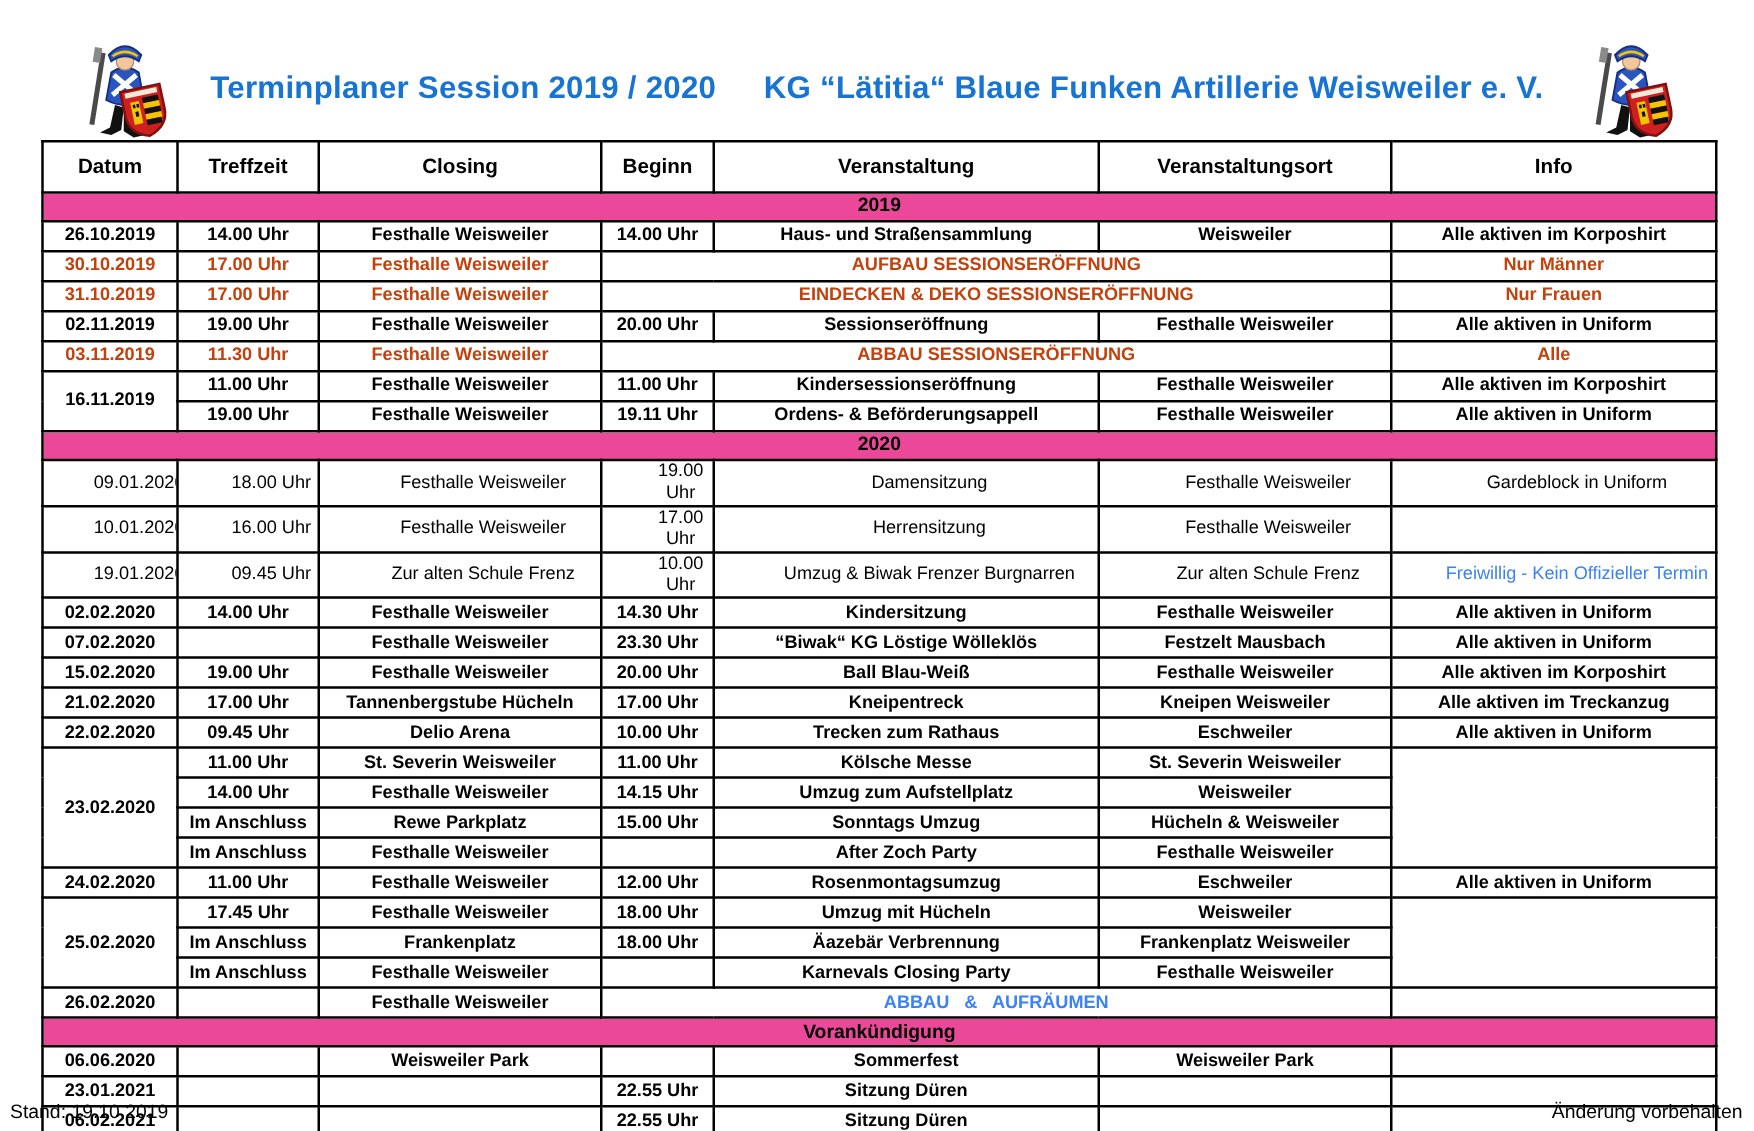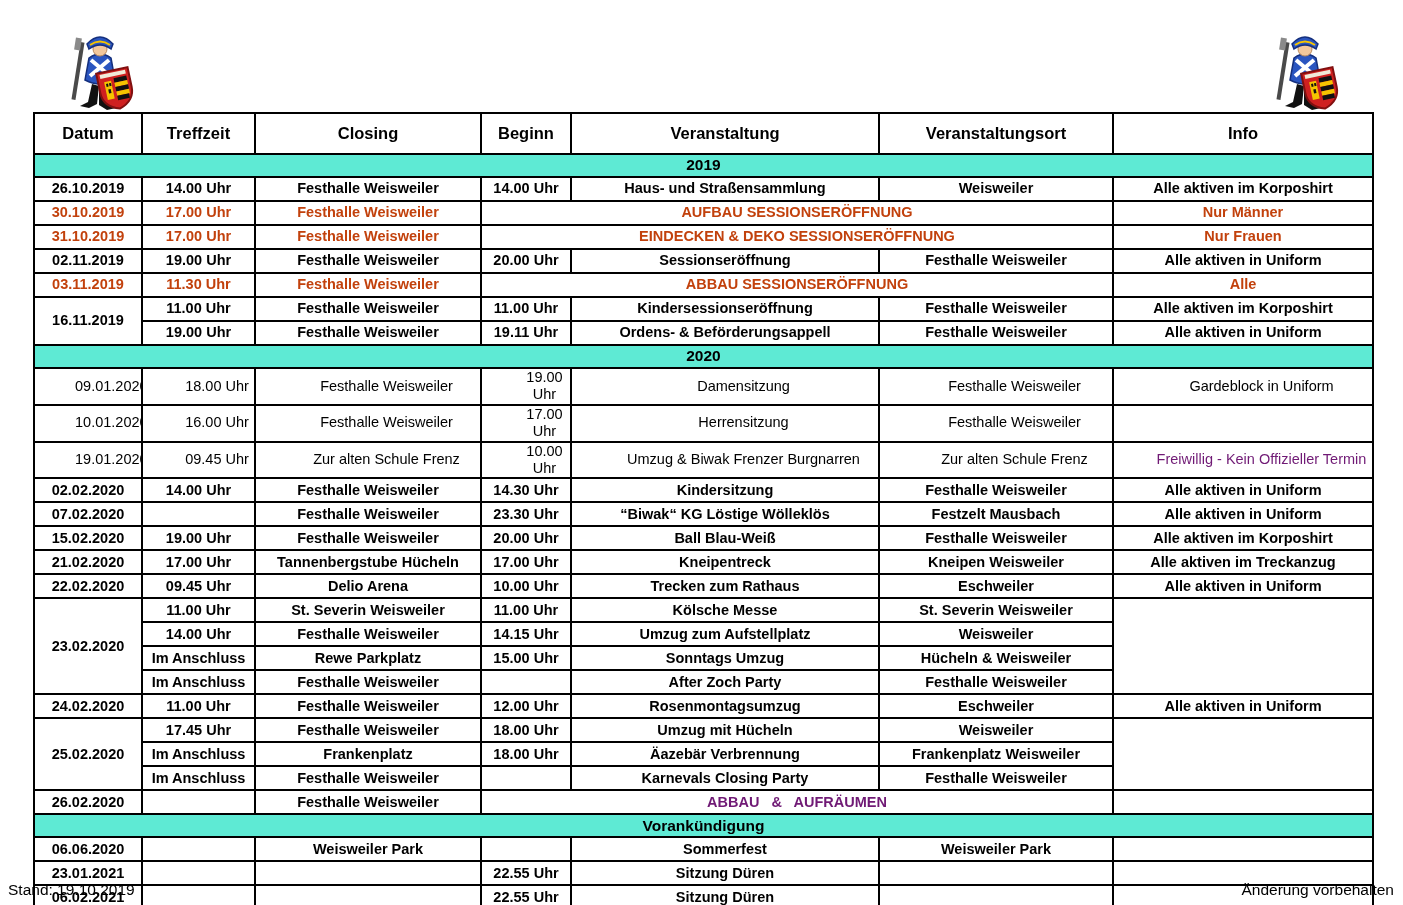--- a/index.html
+++ b/index.html
@@ -25,26 +25,26 @@
     width: 1339px; margin-left: 33px;
   }
   table.schedule th, table.schedule td {
     border: 2px solid #000; text-align: center; vertical-align: middle;
     padding: 0 3px; font-size: 14.5px; font-weight: bold; line-height: 1.2;
     overflow: hidden;
   }
   table.schedule thead tr { height: 41px; }
   table.schedule th { font-size: 16.5px; }
   tr.band { height: 23px; }
-  tr.band td { background: #5eead4; font-size: 15.5px; font-weight: bold; color: #000; }
+  tr.band td { background: #ec4899; font-size: 15.5px; font-weight: bold; color: #000; }
   tbody tr.r { height: 24px; }
   tr.red td { color: #c2410c; }
   tr.plain td { font-weight: normal; padding-left: 40px; }
   td.b { font-weight: bold; }
-  td.red { color: #701a75; }
+  td.red { color: #3b82f6; }
 
   .footerbar {
     position: absolute; left: 0; bottom: 6px; width: 100%;
     display: flex; justify-content: space-between; align-items: flex-start;
     padding: 0 9px 0 8px; font-size: 15.5px; font-weight: normal;
   }
   .footerbar .b { font-weight: bold; }
 </style>
 </head>
 <body>
@@ -70,20 +70,23 @@
       <rect x="50.5" y="54" width="2" height="3" fill="#111"></rect>
       <rect x="48.5" y="60" width="2.5" height="4" fill="#111"></rect>
       <rect x="56" y="50" width="13" height="4.5" fill="#111"></rect>
       <rect x="56" y="54.5" width="13" height="4.5" fill="#f5c400"></rect>
       <rect x="56" y="59" width="13" height="4.5" fill="#111"></rect>
       <rect x="56" y="63.5" width="13" height="4.5" fill="#f5c400"></rect>
       <rect x="56" y="68" width="12" height="4.5" fill="#111"></rect>
     </g>
   </svg>
 
+  <div class="page-title">
+    <span>Terminplaner Session 2019 / 2020</span><span class="gap"></span><span>KG “Lätitia“ Blaue Funken Artillerie Weisweiler e. V.</span>
+  </div>
 
   <svg class="logo right" width="82" height="84" viewBox="0 0 82 84">
     <rect x="16" y="14" width="4" height="58" fill="#4a4a4a" transform="rotate(9 18 43)"></rect>
     <rect x="15" y="10" width="6" height="12" fill="#8a8a8a" transform="rotate(9 18 16)"></rect>
     <path d="M32 56 L28 74 L20 78 L29 80 L37 76 L39 58 Z" fill="#111"></path>
     <path d="M45 58 L47 76 L56 80 L47 82 L39 77 L39 60 Z" fill="#111"></path>
     <path d="M29 30 Q40 22 51 30 L55 52 Q40 60 25 52 Z" fill="#2a55c0" stroke="#142f7d" stroke-width="1.5"></path>
     <path d="M31 32 L50 48" stroke="#fff" stroke-width="4"></path>
     <path d="M49 32 L30 48" stroke="#fff" stroke-width="4"></path>
     <circle cx="40" cy="21" r="7" fill="#f2c79c" stroke="#b98a5e" stroke-width="1"></circle>

